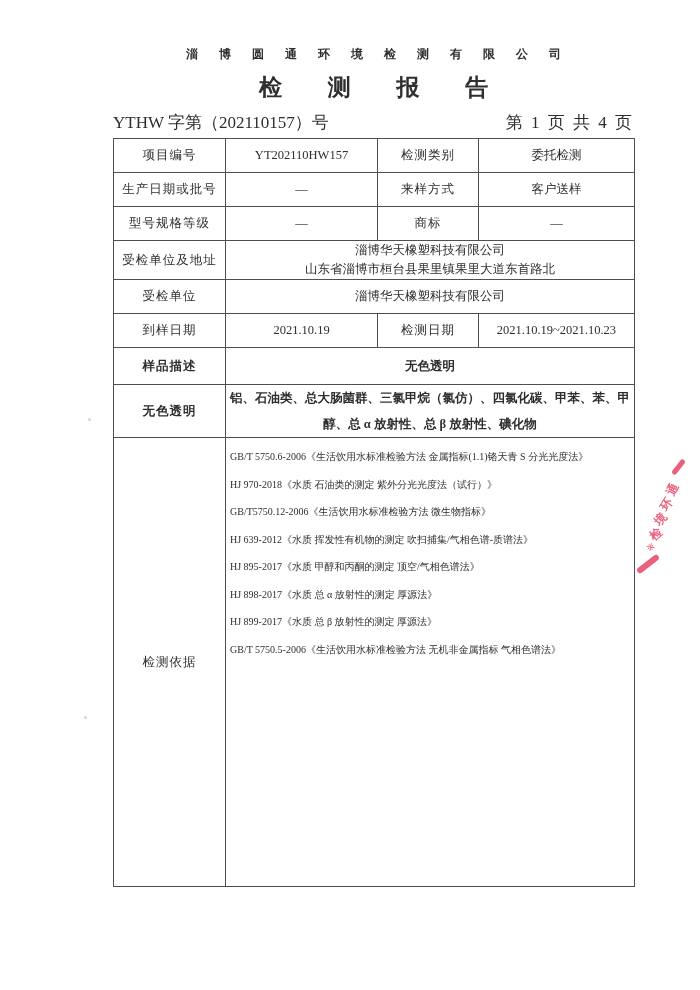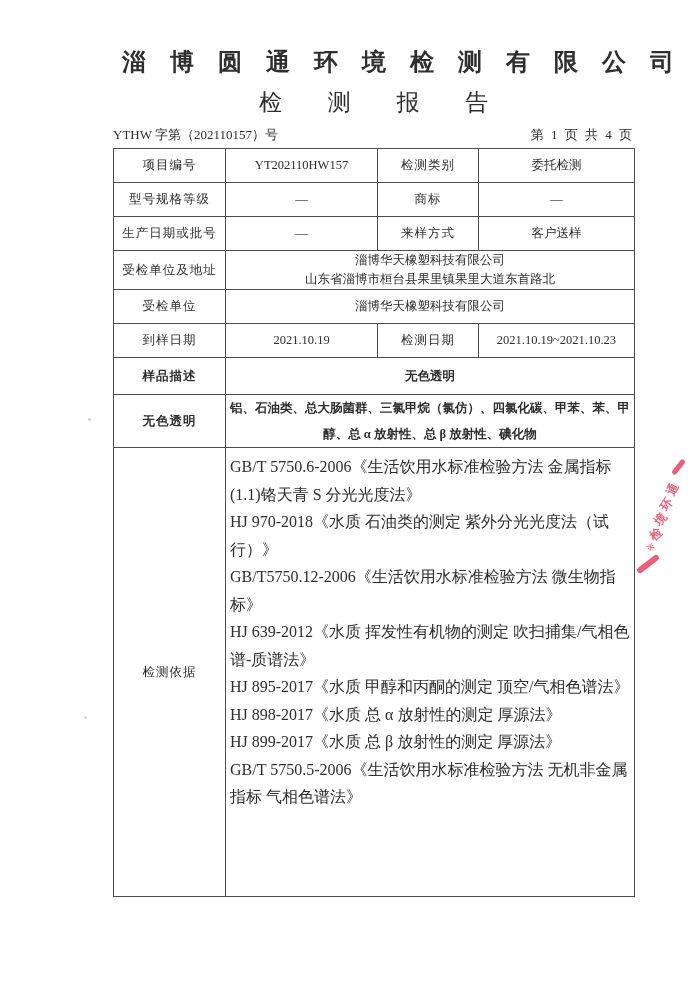--- a/index.html
+++ b/index.html
@@ -4,51 +4,51 @@
 <style>
   :root{ --ink:#2e2e2e; --line:#4f4f4f; --stamp:#e8516f; }
   html,body{margin:0;padding:0;}
   body{
     width:700px;height:990px;background:#ffffff;position:relative;overflow:hidden;
     font-family:"Liberation Serif","DejaVu Serif",serif;color:var(--ink);
   }
   .page{position:absolute;inset:0;}
   .content{position:absolute;left:113px;top:0;width:521px;}
   .company-name{
-    margin-top:46px;text-align:center;font-size:24px;font-weight:bold;
+    margin-top:46px;text-align:center;font-size:12px;font-weight:bold;
     letter-spacing:9px;text-indent:9px;white-space:nowrap;
   }
   .report-title{
-    margin-top:9px;text-align:center;font-size:23px;font-weight:normal;
+    margin-top:9px;text-align:center;font-size:23px;font-weight:bold;
     letter-spacing:20px;text-indent:20px;white-space:nowrap;
   }
   .doc-line{
     margin-top:8px;display:flex;justify-content:space-between;align-items:flex-end;
-    font-size:13px;
+    font-size:17px;
   }
   .doc-line .pageinfo{letter-spacing:2px;margin-left:28px;}
   table.report{
     border-collapse:collapse;width:521px;margin-top:4px;table-layout:fixed;
   }
   table.report td{
     border:1px solid var(--line);font-size:12.5px;text-align:center;
     vertical-align:middle;padding:0 4px;overflow:hidden;color:var(--ink);
   }
   td.lbl{letter-spacing:1px;}
   tr.h34 td{height:33px;}
   tr.h38 td{height:37px;}
   tr.h37 td{height:36px;font-weight:bold;}
   tr.h53 td{height:52px;font-weight:bold;}
   tr.h444 td{height:443px;}
   td.left{text-align:left;padding-left:10px;padding-right:8px;}
   td.twoline{line-height:19px;}
   td.params{line-height:26px;}
   .basis-cell{vertical-align:top !important;padding-top:5px !important;}
   .basis-list{text-align:left;}
-  .basis-item{line-height:27.5px;font-size:16px;}
+  .basis-item{line-height:27.5px;font-size:10px;}
   
   .stamp{position:absolute;left:642px;top:455px;width:56px;height:125px;}
   .stamp-stroke{position:absolute;background:var(--stamp);border-radius:3px;opacity:.92;}
   .stamp-stroke.top{left:34px;top:3px;width:5px;height:18px;transform:rotate(38deg);}
   .stamp-stroke.bottom{left:3px;top:96px;width:6px;height:26px;transform:rotate(52deg);}
   .stamp-chars{position:absolute;inset:0;}
   .stamp-chars div{
     position:absolute;color:var(--stamp);font-weight:bold;font-size:12px;opacity:.9;
   }
   .stamp-chars div:nth-child(1){left:25px;top:26px;transform:rotate(-64deg);}
@@ -86,31 +86,31 @@
       <tbody>
           <tr class="h34">
         <td class="lbl">项目编号</td>
         <td>YT202110HW157</td>
         <td class="lbl">检测类别</td>
         <td>委托检测</td>
       </tr>
 
 
       <tr class="h34">
+        <td class="lbl">生产日期或批号</td>
+        <td>—</td>
+        <td class="lbl">来样方式</td>
+        <td>客户送样</td>
+      </tr>
+
+      <tr class="h34">
         <td class="lbl">型号规格等级</td>
         <td>—</td>
         <td class="lbl">商标</td>
         <td>—</td>
-      </tr>
-
-      <tr class="h34">
-        <td class="lbl">生产日期或批号</td>
-        <td>—</td>
-        <td class="lbl">来样方式</td>
-        <td>客户送样</td>
       </tr>
 
       <tr class="h38">
         <td class="lbl">受检单位及地址</td>
         <td colspan="3" class="twoline">
           <div>淄博华天橡塑科技有限公司</div>
           <div>山东省淄博市桓台县果里镇果里大道东首路北</div>
         </td>
       </tr>
 

